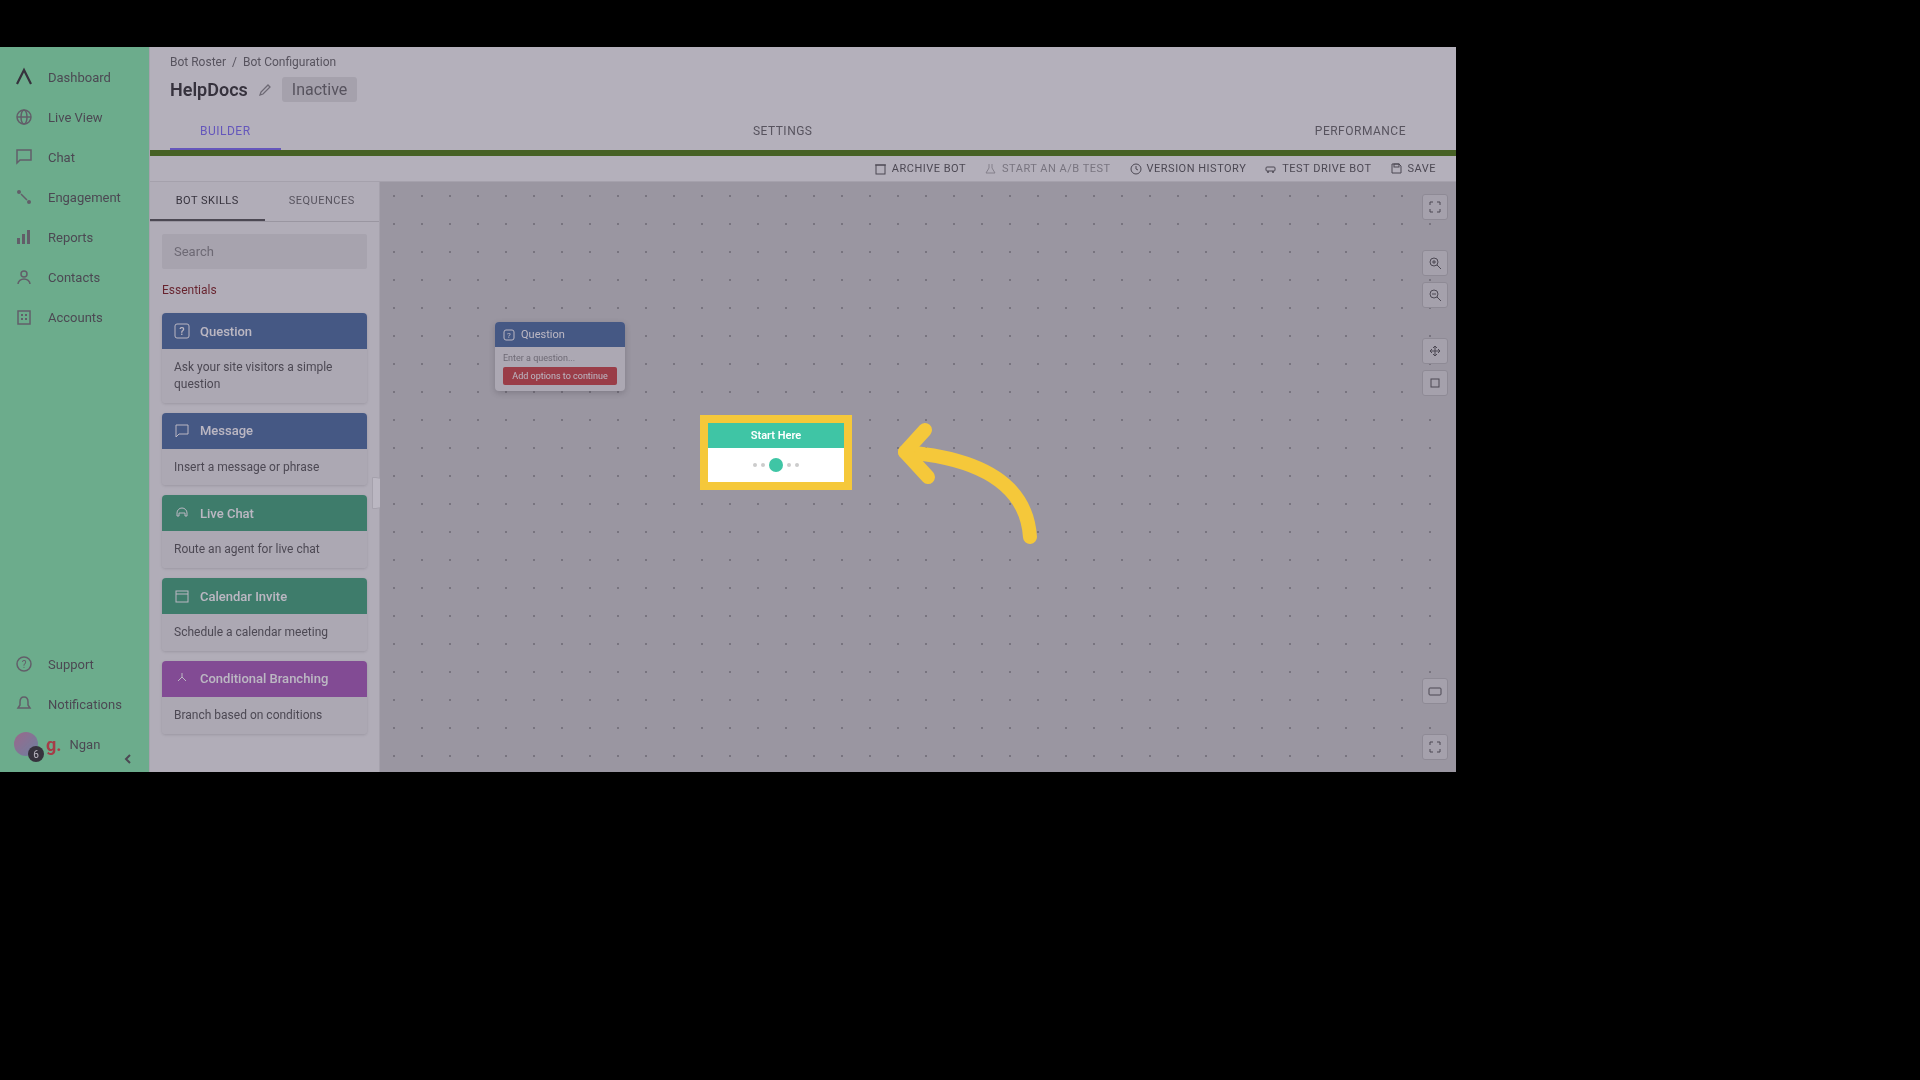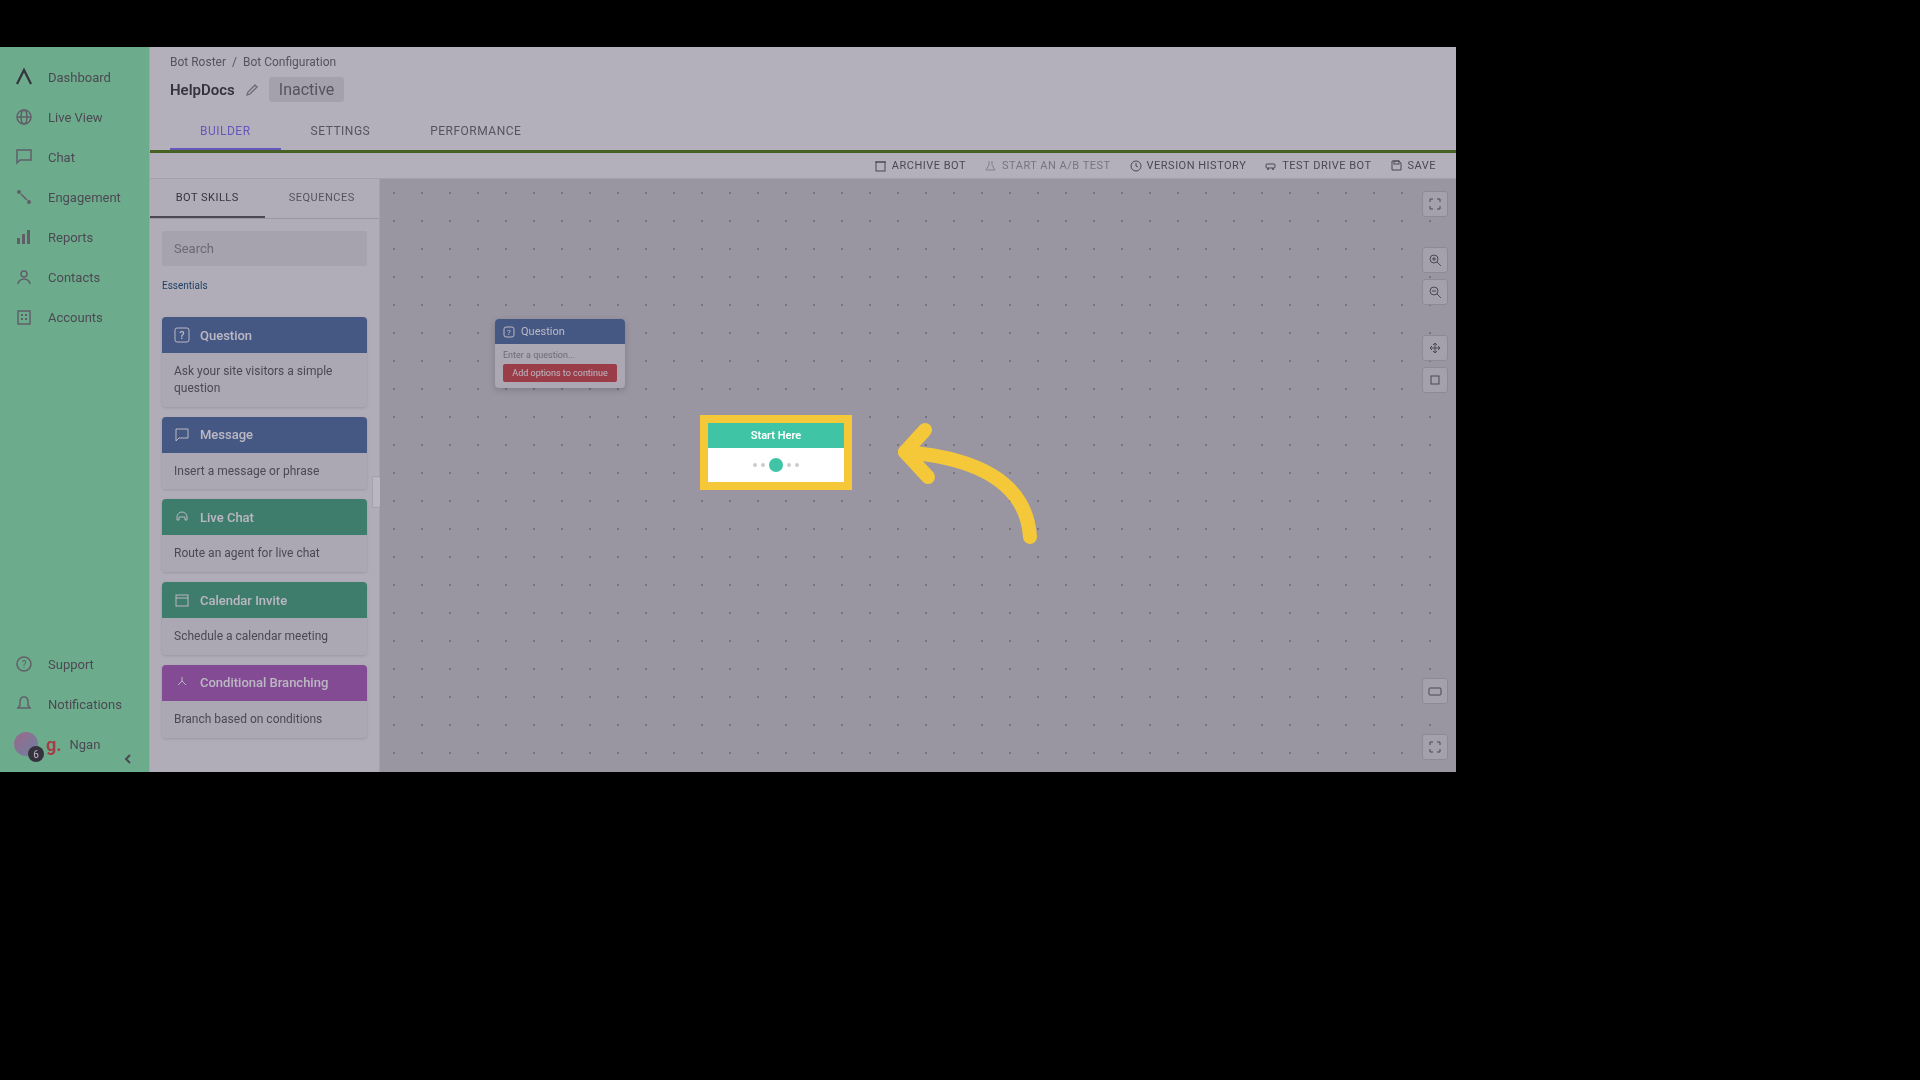--- a/index.html
+++ b/index.html
@@ -17,40 +17,40 @@
 .user-g { color: #d44; font-weight: bold; font-size: 18px; }
 .user-name { font-size: 13px; color: #555; }
 .badge-circle { position: absolute; bottom: -6px; right: -6px; width: 16px; height: 16px; border-radius: 50%; background: #333; color: #fff; font-size: 10px; display: flex; align-items: center; justify-content: center; }
 .collapse-btn { position: absolute; bottom: 6px; right: 14px; cursor: pointer; color: #555; }
 
 
 .main { flex: 1; display: flex; flex-direction: column; position: relative; }
 .header-row { display: flex; align-items: center; padding: 8px 20px 4px 20px; font-size: 12px; color: #666; gap: 6px; }
 .header-row a { color: #666; text-decoration: none; }
 .title-row { display: flex; align-items: center; padding: 4px 20px; gap: 10px; }
-.bot-title { font-size: 15px; font-weight: 600; color: #333; }
+.bot-title { font-size: 18px; font-weight: 600; color: #333; }
 .edit-icon { color: #888; cursor: pointer; }
 .status-badge { background: #ddd; color: #666; padding: 3px 10px; border-radius: 3px; font-size: 16px; }
-.tabs-row { display: flex; padding: 0 20px; border-bottom: 3px solid #4d7c0f; margin-top: 8px; }
+.tabs-row { display: flex; padding: 0 20px; border-bottom: 6px solid #4d7c0f; margin-top: 8px; justify-content: space-between; }
 .tab { padding: 10px 30px; font-size: 12px; color: #666; letter-spacing: 0.5px; cursor: pointer; }
 .tab.active { color: #7c6cf5; border-bottom: 2px solid #7c6cf5; }
 .actions-row { display: flex; justify-content: flex-end; align-items: center; padding: 6px 20px; gap: 18px; font-size: 11px; color: #555; border-bottom: 1px solid #ddd; }
 .action-btn { display: flex; align-items: center; gap: 5px; cursor: pointer; letter-spacing: 0.5px; }
 .action-btn.disabled { color: #999; }
 
 
 .builder-content { flex: 1; display: flex; position: relative; justify-content: space-between; }
 .skills-panel { width: 230px; background: #f0f0f0; display: flex; flex-direction: column; border-right: 1px solid #ddd; }
 .skills-tabs { display: flex; border-bottom: 1px solid #ccc; }
 .skills-tab { flex: 1; padding: 12px 8px; font-size: 11px; text-align: center; color: #666; cursor: pointer; letter-spacing: 0.5px; }
 .skills-tab.active { border-bottom: 2px solid #555; color: #333; }
 .skills-scroll { flex: 1; overflow-y: auto; padding: 12px; }
 .search-input { width: 100%; padding: 10px 12px; border: none; background: #e0e0e0; border-radius: 2px; font-size: 13px; margin-bottom: 14px; color: #666; }
 .search-input::placeholder { color: #888; }
-.section-label { font-size: 10px; color: #0c4a6e; margin-bottom: 26px; }
+.section-label { font-size: 12px; color: #7f1d1d; margin-bottom: 16px; }
 .skill-card { border-radius: 4px; margin-bottom: 10px; overflow: hidden; box-shadow: 0 1px 3px rgba(0,0,0,0.15); cursor: grab; }
 .skill-header { display: flex; align-items: center; padding: 10px 12px; color: #fff; gap: 10px; font-size: 13px; font-weight: 500; }
 .skill-desc { background: #e8e8e8; padding: 10px 12px; font-size: 12px; color: #555; line-height: 1.4; }
 .bg-blue { background: #4a6da0; }
 .bg-green { background: #3fa57a; }
 .bg-purple { background: #a85ab8; }
 
 
 .canvas { flex: 1; background: #ccc; position: relative; background-image: radial-gradient(#999 1px, transparent 1px); background-size: 28px 28px; }
 .canvas-node { position: absolute; background: #e8e8e8; border-radius: 4px; box-shadow: 0 2px 6px rgba(0,0,0,0.2); width: 130px; }

